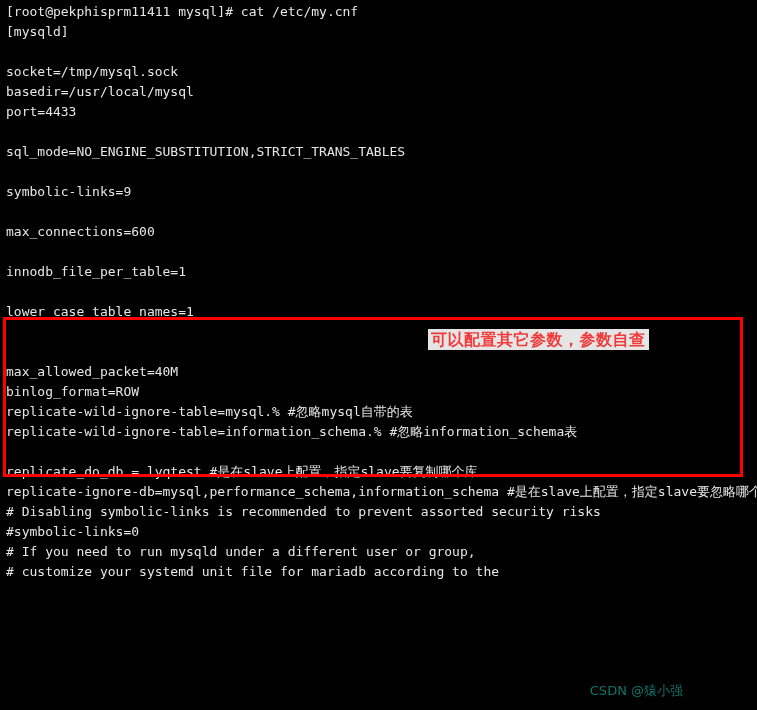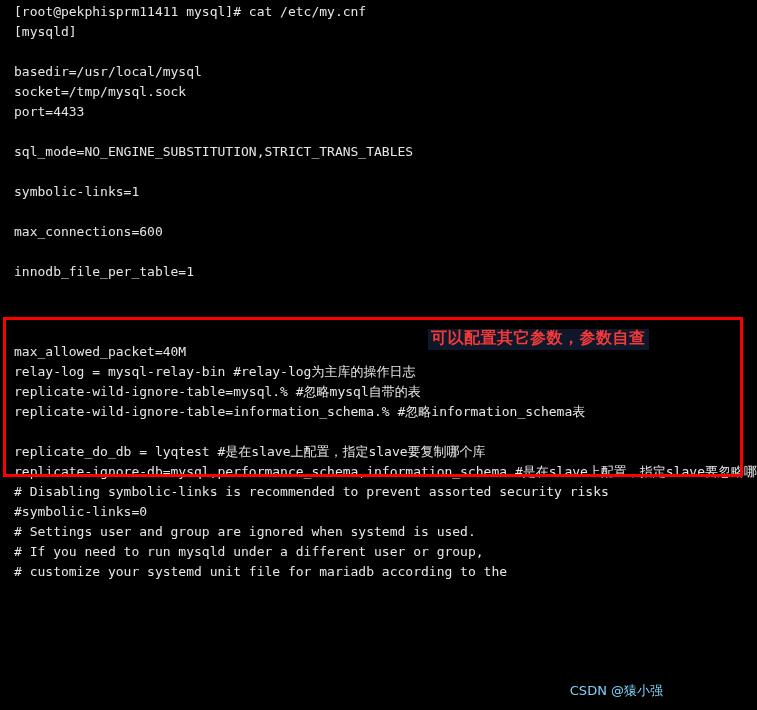--- a/index.html
+++ b/index.html
@@ -14,21 +14,21 @@
     overflow: hidden;
     font-family: "DejaVu Sans Mono", "Liberation Mono", monospace;
   }
 
   #terminal {
     position: relative;
     width: 689px;
     height: 710px;
     background: #000000;
     color: #e8e8e8;
-    padding: 2px 0 0 11px;
+    padding: 2px 0 0 3px;
   }
 
   .line {
     height: 20px;
     line-height: 20px;
     font-size: 13.0px;
     letter-spacing: 0px;
     white-space: pre;
     color: #e6e6e6;
     padding-left: 3px;
@@ -49,40 +49,40 @@
     pointer-events: none;
     z-index: 5;
   }
 
   
   #annotation {
     position: absolute;
     left: 428px;
     top: 329px;
     z-index: 6;
-    font-family: Liberation Mono, monospace;
+    font-family: Liberation Serif, serif;
     font-size: 16px;
     line-height: 21px;
     font-weight: 700;
     color: #f23a3a;
-    background: #0f172a;
+    background: #e5e5e5;
     padding: 0px 3px;
     white-space: pre;
     letter-spacing: 0.5px;
   }
 
   
   #watermark {
     position: absolute;
-    right: 26px;
+    right: 6px;
     bottom: 10px;
     z-index: 7;
     font-family: "DejaVu Sans", "Liberation Sans", sans-serif;
     font-size: 13px;
-    color: #7dd3fc;
+    color: #0f766e;
     white-space: pre;
   }
 
   
   #top-sliver {
     position: absolute;
     left: 3px;
     top: 0px;
     height: 2px;
     width: 200px;
@@ -93,44 +93,44 @@
 <body>
 
 <div id="terminal">
 
   <div id="top-sliver"></div>
 
   <div id="lines">
       <div class="line">[root@pekphisprm11411 mysql]# cat /etc/my.cnf</div>
       <div class="line">[mysqld]</div>
       <div class="line blank"></div>
+      <div class="line">socket=/tmp/mysql.sock</div>
       <div class="line">basedir=/usr/local/mysql</div>
-      <div class="line">socket=/tmp/mysql.sock</div>
       <div class="line">port=4433</div>
       <div class="line blank"></div>
       <div class="line">sql_mode=NO_ENGINE_SUBSTITUTION,STRICT_TRANS_TABLES</div>
       <div class="line blank"></div>
-      <div class="line">symbolic-links=1</div>
+      <div class="line">symbolic-links=9</div>
       <div class="line blank"></div>
       <div class="line">max_connections=600</div>
       <div class="line blank"></div>
       <div class="line">innodb_file_per_table=1</div>
       <div class="line blank"></div>
+      <div class="line">lower_case_table_names=1</div>
       <div class="line blank"></div>
       <div class="line blank"></div>
       <div class="line">max_allowed_packet=40M</div>
-      <div class="line">relay-log = mysql-relay-bin #relay-log为主库的操作日志</div>
+      <div class="line">binlog_format=ROW</div>
       <div class="line">replicate-wild-ignore-table=mysql.% #忽略mysql自带的表</div>
       <div class="line">replicate-wild-ignore-table=information_schema.% #忽略information_schema表</div>
       <div class="line blank"></div>
       <div class="line">replicate_do_db = lyqtest #是在slave上配置，指定slave要复制哪个库</div>
       <div class="line">replicate-ignore-db=mysql,performance_schema,information_schema #是在slave上配置，指定slave要忽略哪个库</div>
       <div class="line"># Disabling symbolic-links is recommended to prevent assorted security risks</div>
       <div class="line">#symbolic-links=0</div>
-      <div class="line"># Settings user and group are ignored when systemd is used.</div>
       <div class="line"># If you need to run mysqld under a different user or group,</div>
       <div class="line"># customize your systemd unit file for mariadb according to the</div>
     </div>
 
   <div id="red-box"></div>
 
   <div id="annotation">可以配置其它参数，参数自查</div>
 
   <div id="watermark">CSDN @猿小强</div>
 

